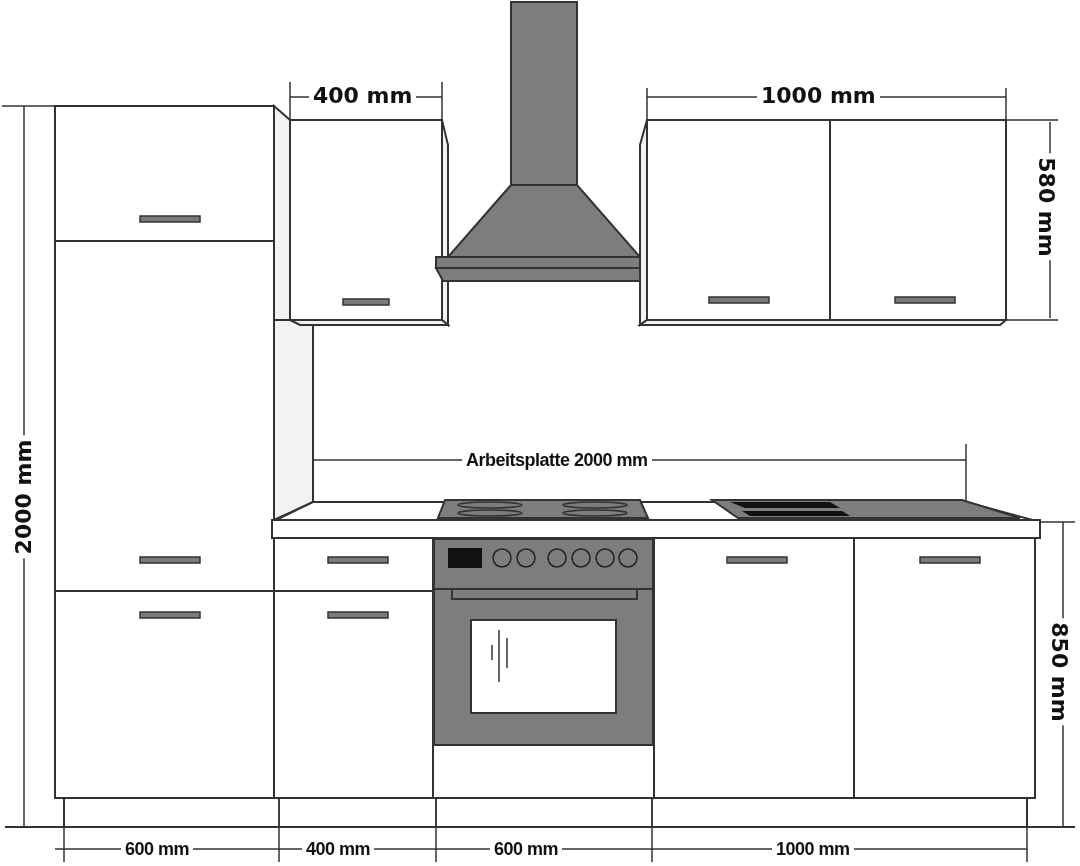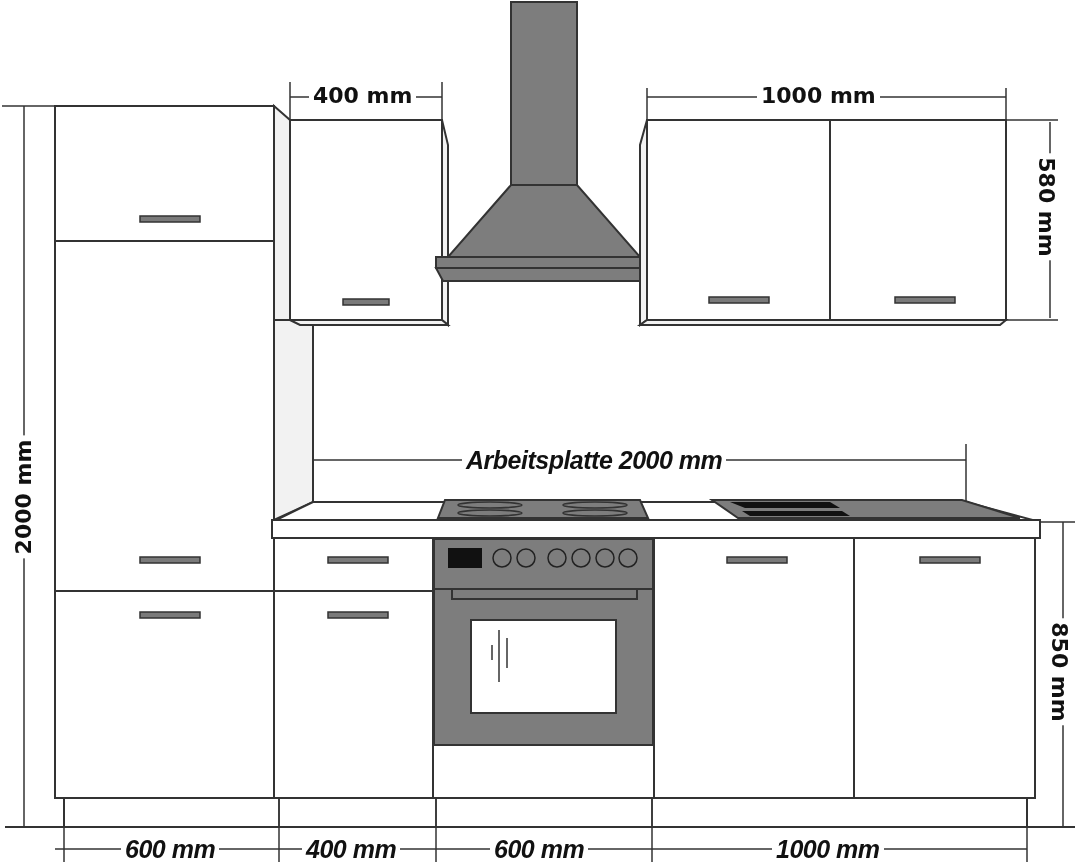--- a/index.html
+++ b/index.html
@@ -6,21 +6,21 @@
   body { width: 1080px; height: 866px; overflow: hidden; position: relative; font-family: "DejaVu Sans", sans-serif; }
   #stage { position: absolute; left: 0; top: 0; width: 1080px; height: 683px; }
   .ln { stroke: #333; stroke-width: 2; fill: none; }
   .ln1 { stroke: #333; stroke-width: 1.5; fill: none; }
   .panel { fill: #ffffff; stroke: #333; stroke-width: 2; }
   .side { fill: #f2f2f2; stroke: #333; stroke-width: 2; }
   .handle { fill: #7a7a7a; stroke: #333; stroke-width: 1.5; }
   .metal { fill: #7d7d7d; stroke: #333; stroke-width: 2; }
   .dark { fill: #111; }
   .lbl { position: absolute; font-weight: bold; font-size: 22px; color: #111; background: #fff; padding: 0 4px; white-space: nowrap; line-height: 24px; }
-  .lbl-cond { font-family: "Liberation Sans", sans-serif; font-size: 25px; letter-spacing: -0.5px; font-style: italic; }
+  .lbl-cond { font-family: "Liberation Sans", sans-serif; font-size: 18px; letter-spacing: -0.5px; }
   .vlbl { transform-origin: center center; }
 </style>
 </head>
 <body>
 
 <div id="stage">
 <svg width="1080" height="866" viewBox="0 0 1080 866" xmlns="http://www.w3.org/2000/svg">
 
   <g>
     <polygon class="side" points="274,106 290,120 290,505 274,520"></polygon>

